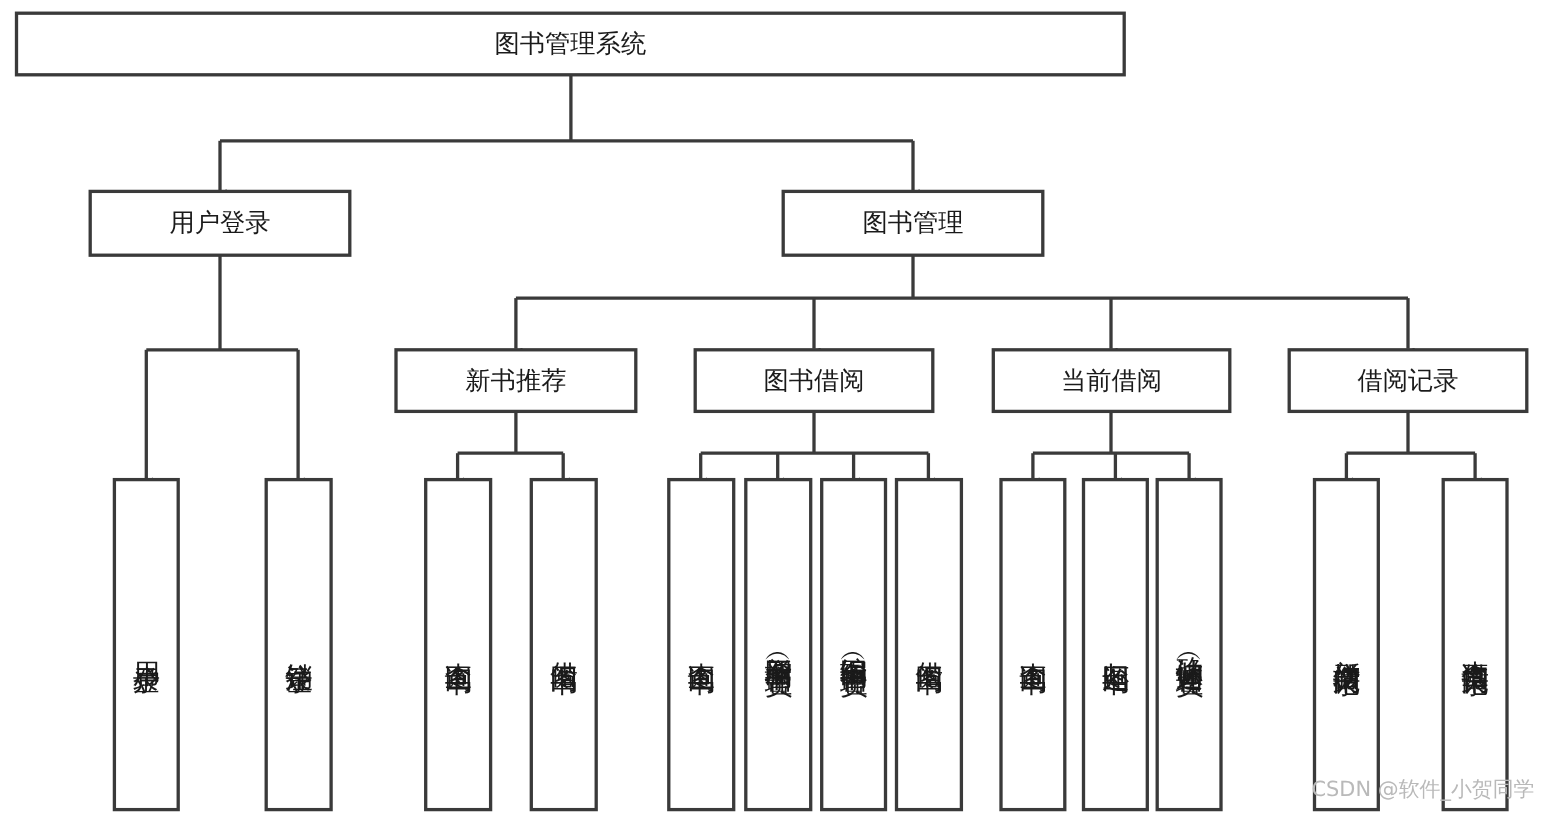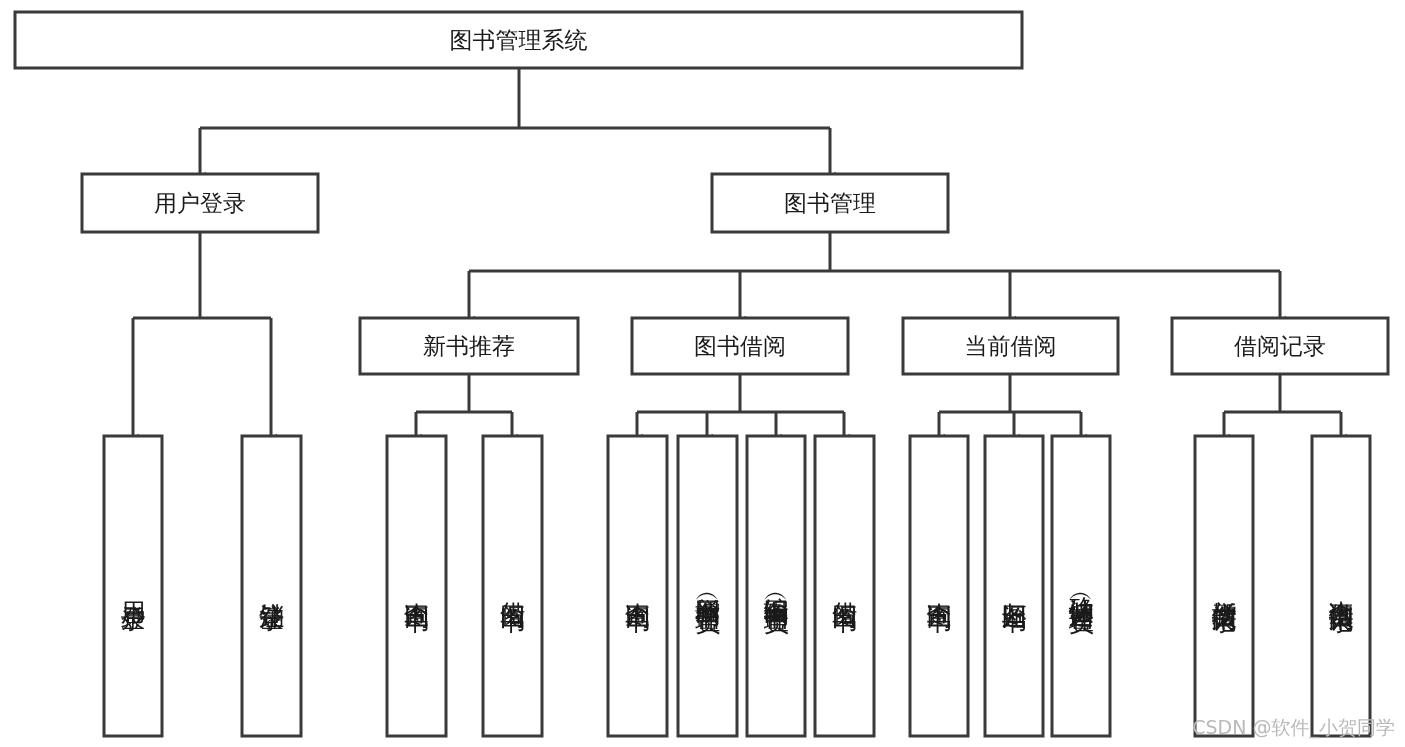--- a/index.html
+++ b/index.html
@@ -63,21 +63,21 @@
     font-family: "DejaVu Sans", "Liberation Sans", sans-serif;
     font-size: 25px;
     line-height: 1.18;
     color: #1a1a1a;
     letter-spacing: 2px;
     white-space: nowrap;
   }
   .watermark {
     position: absolute;
     right: 10px;
-    bottom: 6px;
+    bottom: 16px;
     font-family: "DejaVu Sans", "Liberation Sans", sans-serif;
     font-size: 19px;
     color: #b9b9b9;
     white-space: nowrap;
     user-select: none;
   }
 </style>
 </head>
 <body>
 

